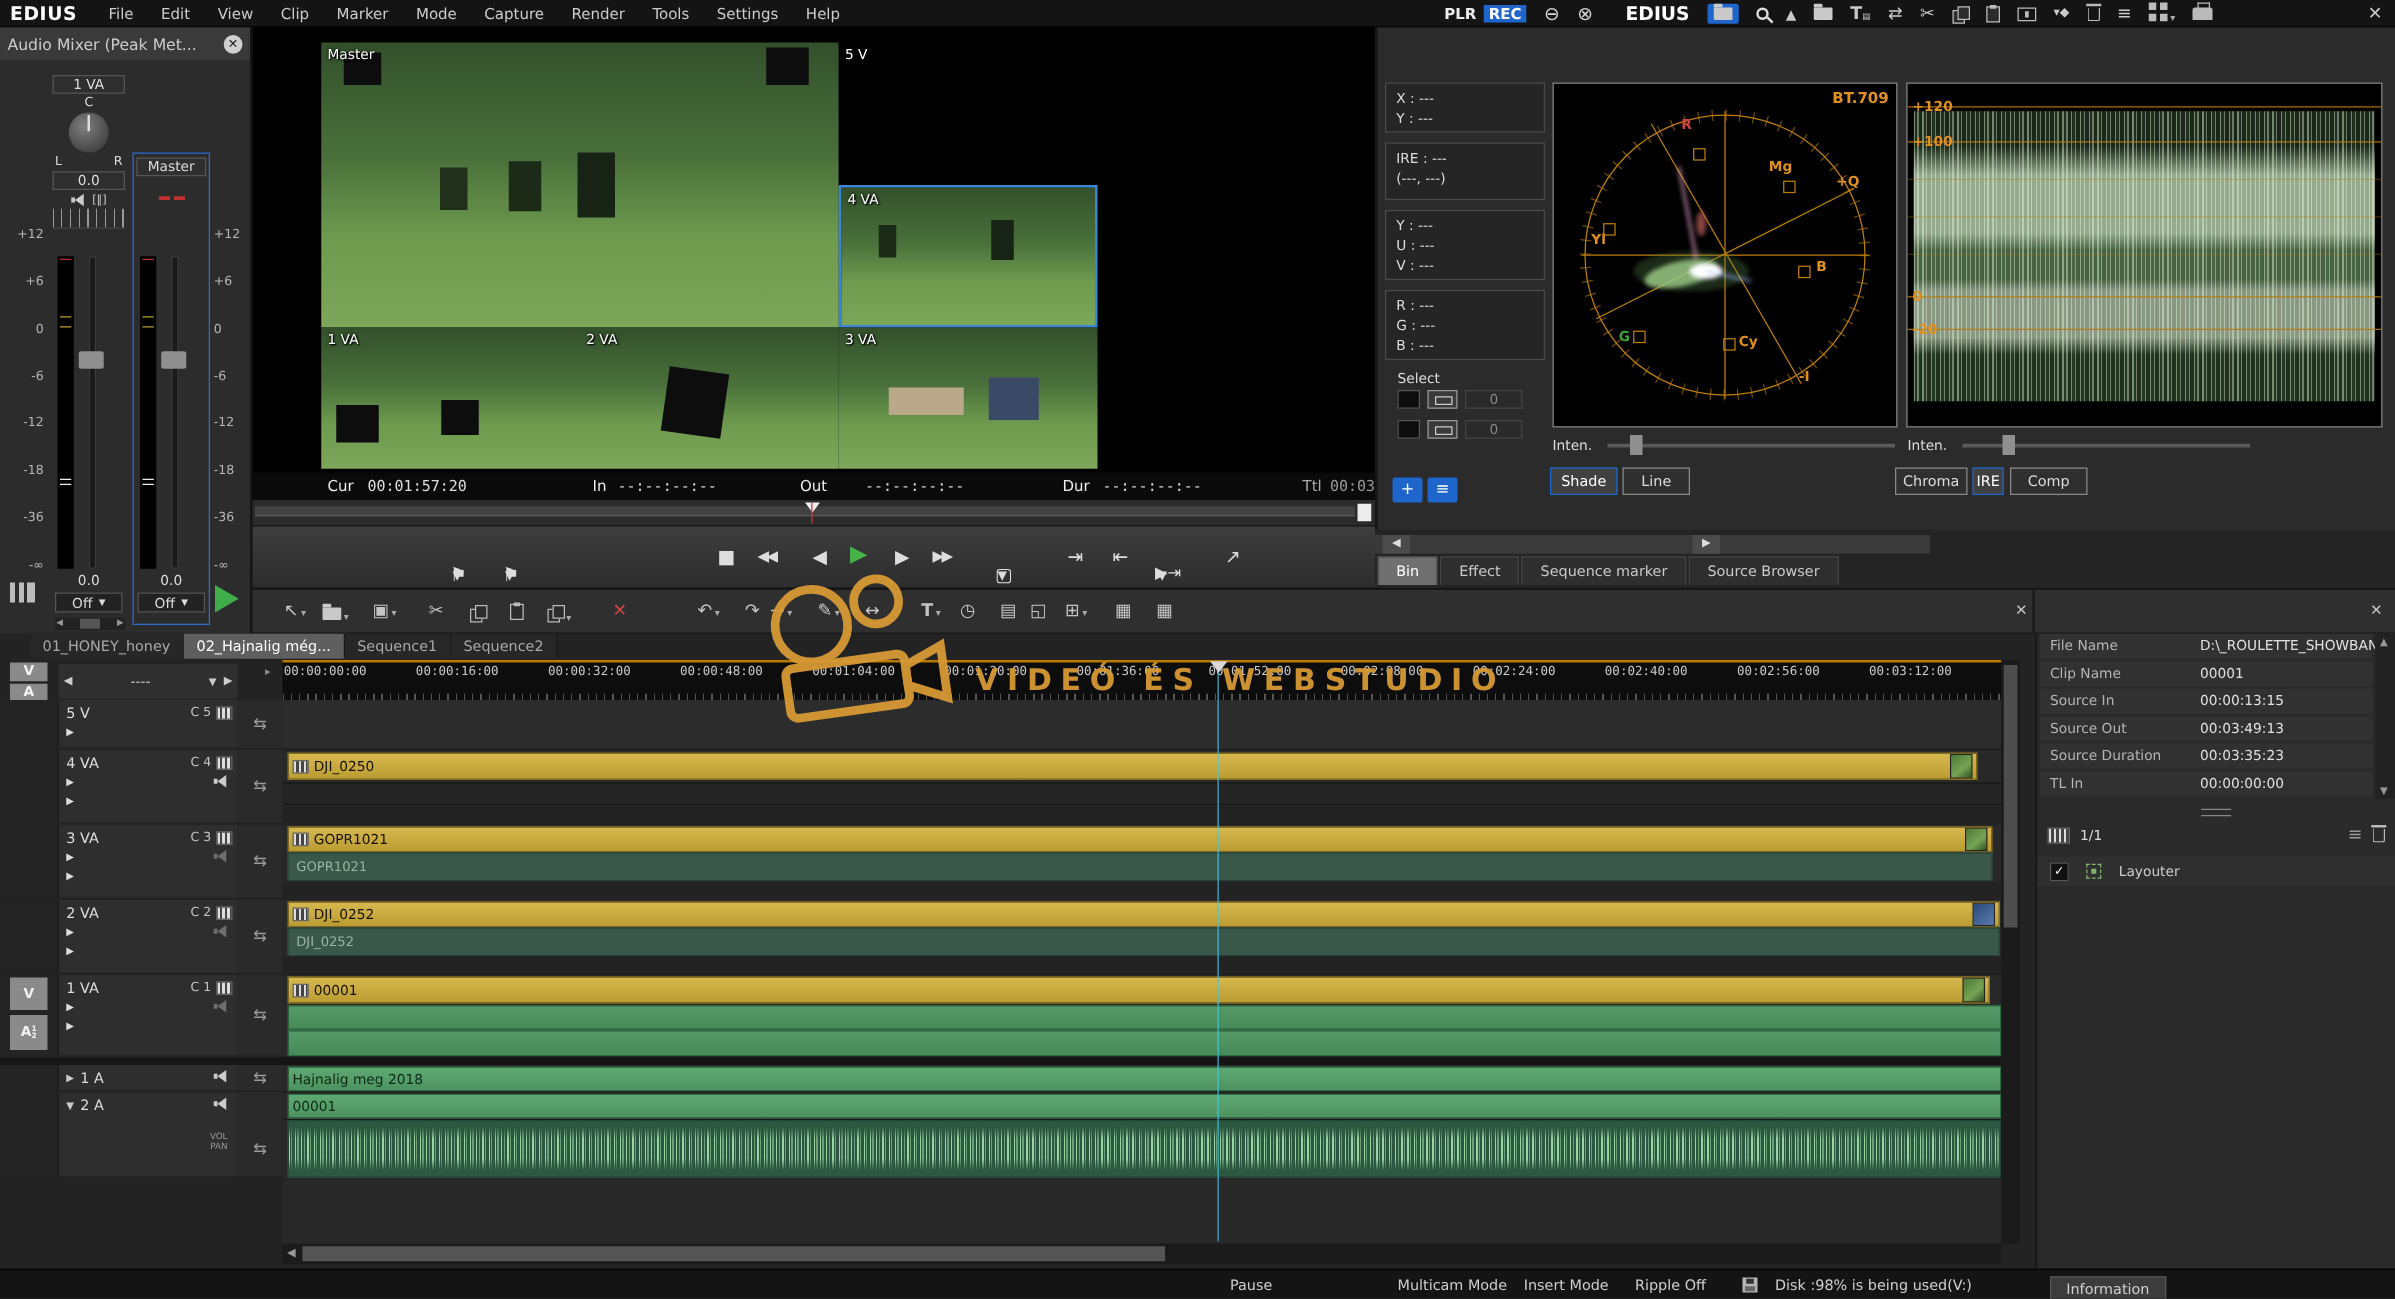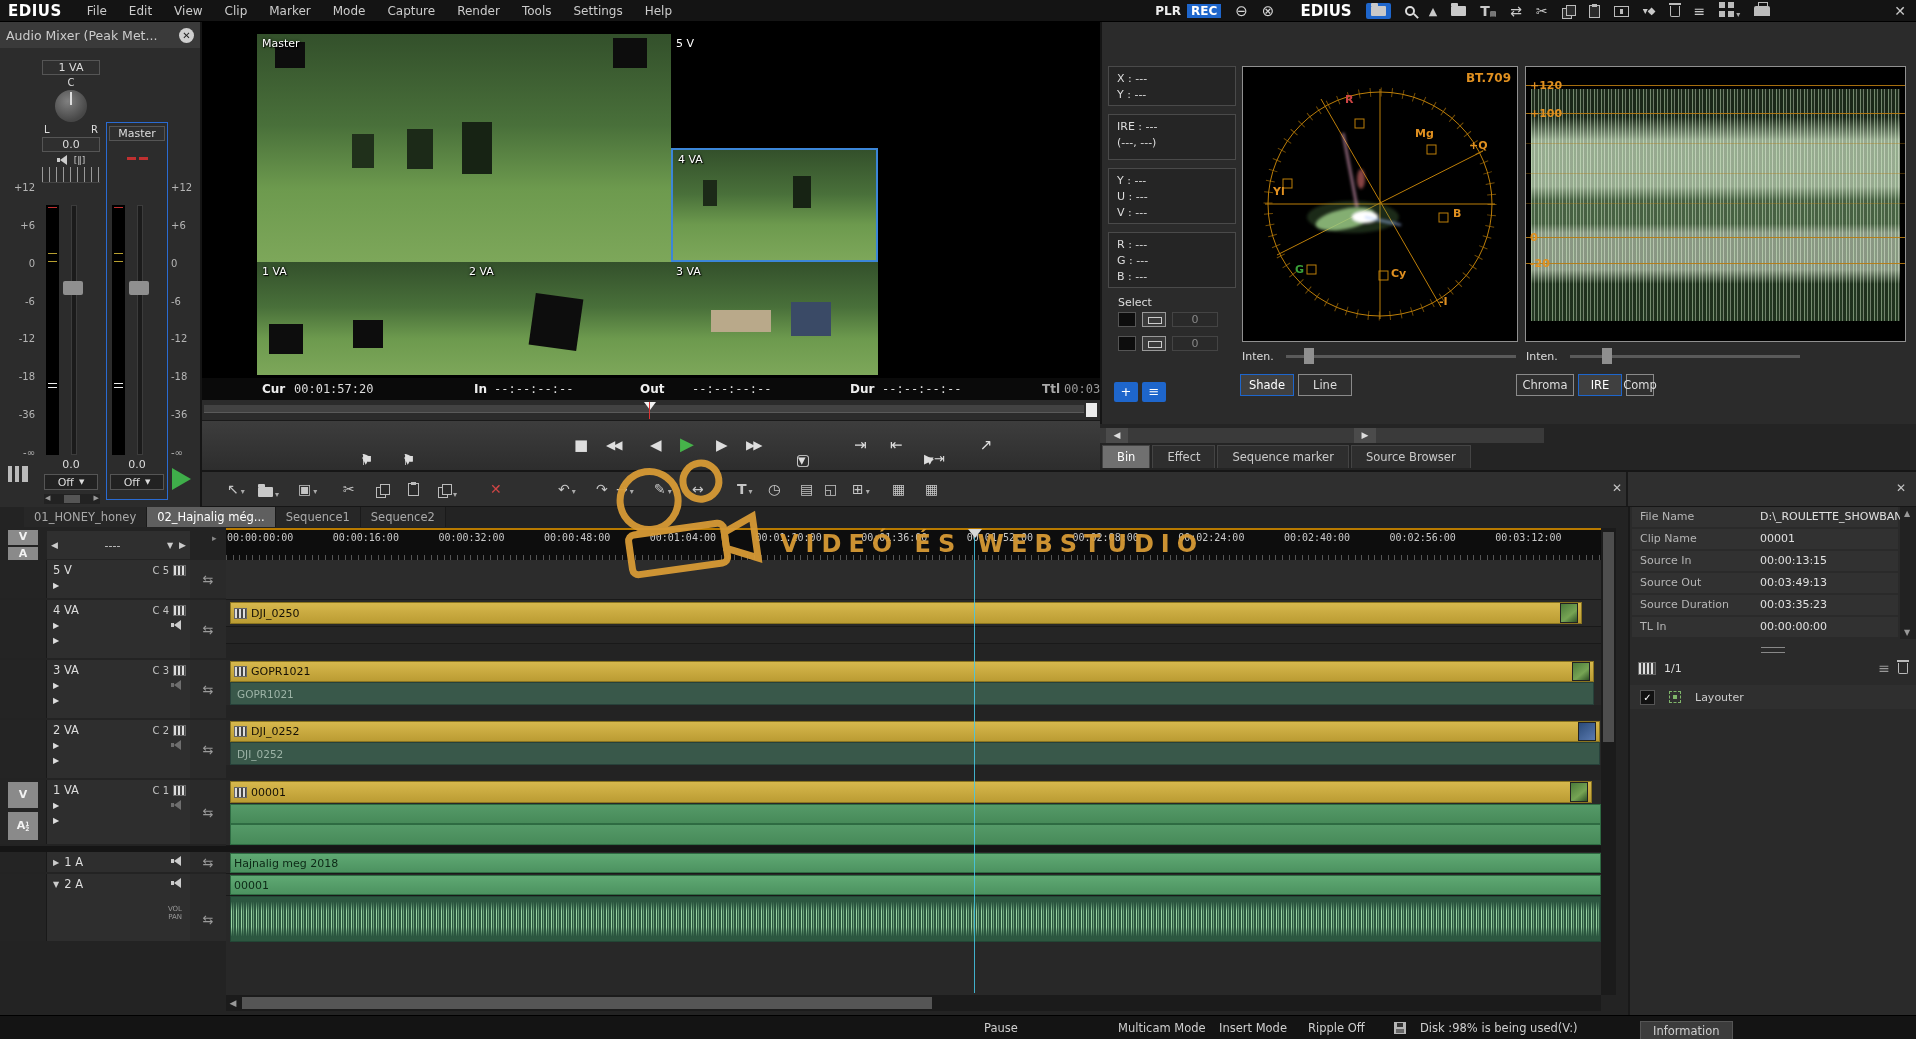--- a/index.html
+++ b/index.html
@@ -64,21 +64,21 @@
 .gain{position:absolute;text-align:center;font-size:11px;color:#ddd}
 .modebox{position:absolute;height:16px;border:1px solid #555;background:#222;color:#ddd;font-size:11px;display:flex;align-items:center;justify-content:center;gap:5px}
 
 #preview{left:202px;top:22px;width:898px;height:448px;background:#000}
 .cam{position:absolute;overflow:hidden}
 .cam .lbl{position:absolute;left:5px;top:3px;color:#fff;font-size:11px;text-shadow:0 0 3px #000,1px 1px 1px #000;z-index:3}
 .grass{background:linear-gradient(180deg,#33502b 0%,#49703a 40%,#6d9a4e 68%,#7da75a 100%)}
 .cam .blk{position:absolute;background:#0d0d0d}
 #tcbar{left:0;top:356px;width:898px;height:22px;background:#0a0a0a;color:#ddd}
 #tcbar span{position:absolute;top:4px;font-size:12px;font-family:"DejaVu Sans Mono","Liberation Mono",monospace}
-#tcbar .lab{font-family:"DejaVu Sans","Liberation Sans",sans-serif;font-weight:700;color:#eee}
+#tcbar .lab{font-family:"DejaVu Sans","Liberation Sans",sans-serif;font-weight:400;color:#eee}
 #seekbar{left:0;top:378px;width:898px;height:20px;background:#2b2b2b}
 #seekbar .track{position:absolute;left:2px;top:5px;right:16px;height:8px;background:#424242;border-bottom:1px solid #5a5a5a}
 #seekbar .ph-tri{position:absolute;left:442px;top:2px;width:0;height:0;border-left:6px solid transparent;border-right:6px solid transparent;border-top:8px solid #f2f2f2}
 #seekbar .ph-line{position:absolute;left:447px;top:2px;width:1px;height:17px;background:#d33}
 #seekbar .thumb{position:absolute;right:3px;top:3px;width:11px;height:14px;background:#ececec}
 #transport{left:0;top:398px;width:898px;height:50px;background:linear-gradient(#3d3d3d,#2d2d2d);border-top:1px solid #1a1a1a}
 #transport span{position:absolute;top:15px;color:#ddd;font-size:15px}
 #transport .green{color:#46b34a;font-size:18px;top:12px}
 #transport .small{font-size:12px;letter-spacing:-2px}
 
@@ -518,22 +518,22 @@
   <div class="slider" style="left:184px;top:333px;width:230px">
       <span class="slthumb" style="left:18px;top:-7px"></span>
     </div>
   <span class="abs" style="left:424px;top:328px;color:#ddd">Inten.</span>
   <div class="slider" style="left:468px;top:333px;width:230px">
       <span class="slthumb" style="left:32px;top:-7px"></span>
     </div>
   <div class="scbtn blue" style="left:138px;top:352px;width:54px">Shade</div>
   <div class="scbtn" style="left:196px;top:352px;width:54px">Line</div>
   <div class="scbtn" style="left:414px;top:352px;width:58px">Chroma</div>
-  <div class="scbtn blue" style="left:476px;top:352px;width:44px">IRE</div>
-  <div class="scbtn" style="left:524px;top:352px;width:28px">Comp</div>
+  <div class="scbtn blue" style="left:476px;top:352px;width:25px">IRE</div>
+  <div class="scbtn" style="left:506px;top:352px;width:62px">Comp</div>
 </div>
 
 <div id="bintabs" class="abs">
   <div class="strip"></div>
   <span class="arr" style="left:6px">◀</span>
   <span class="arr" style="left:254px">▶</span>
   <ul>
 
   <li class="active"><span>Bin</span></li>
       <li><span>Effect</span></li>

